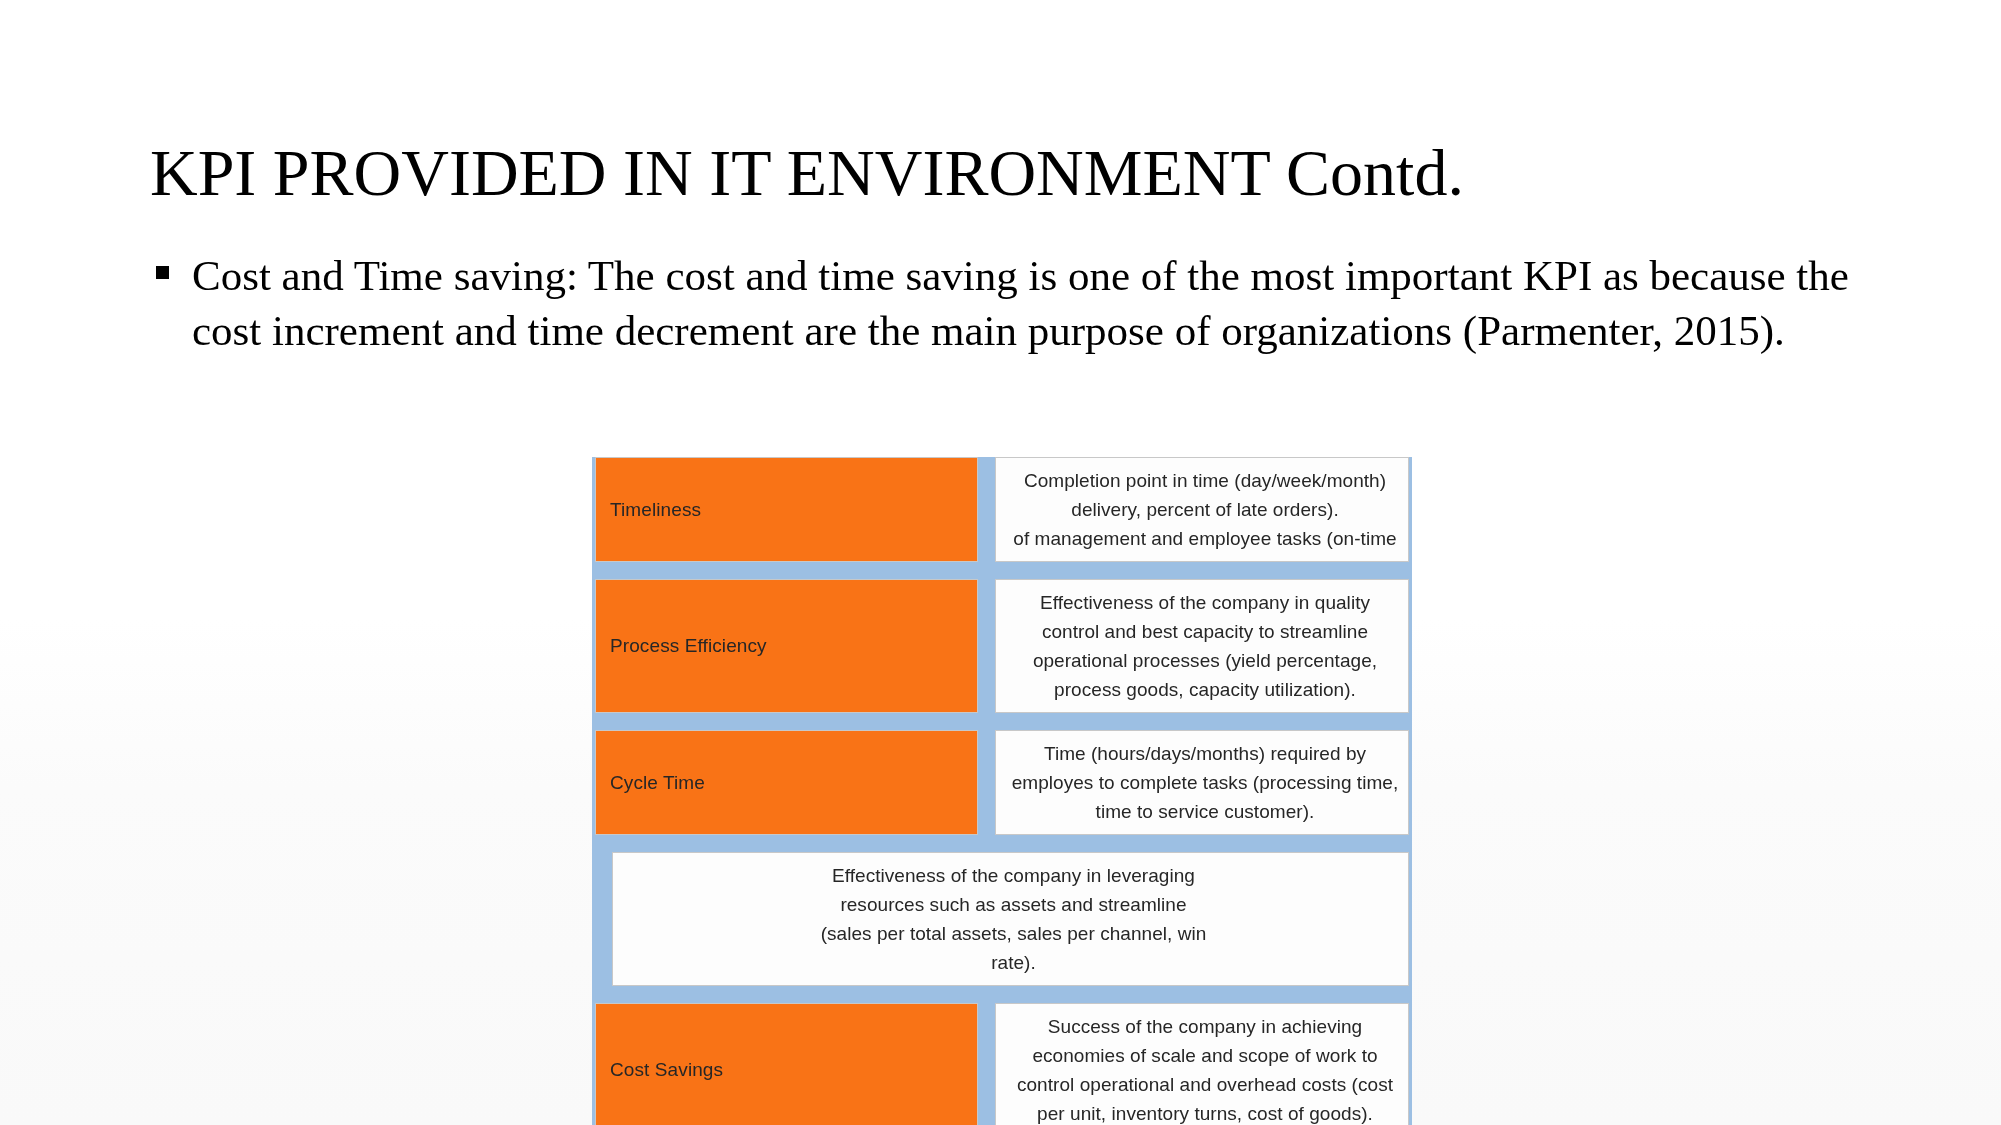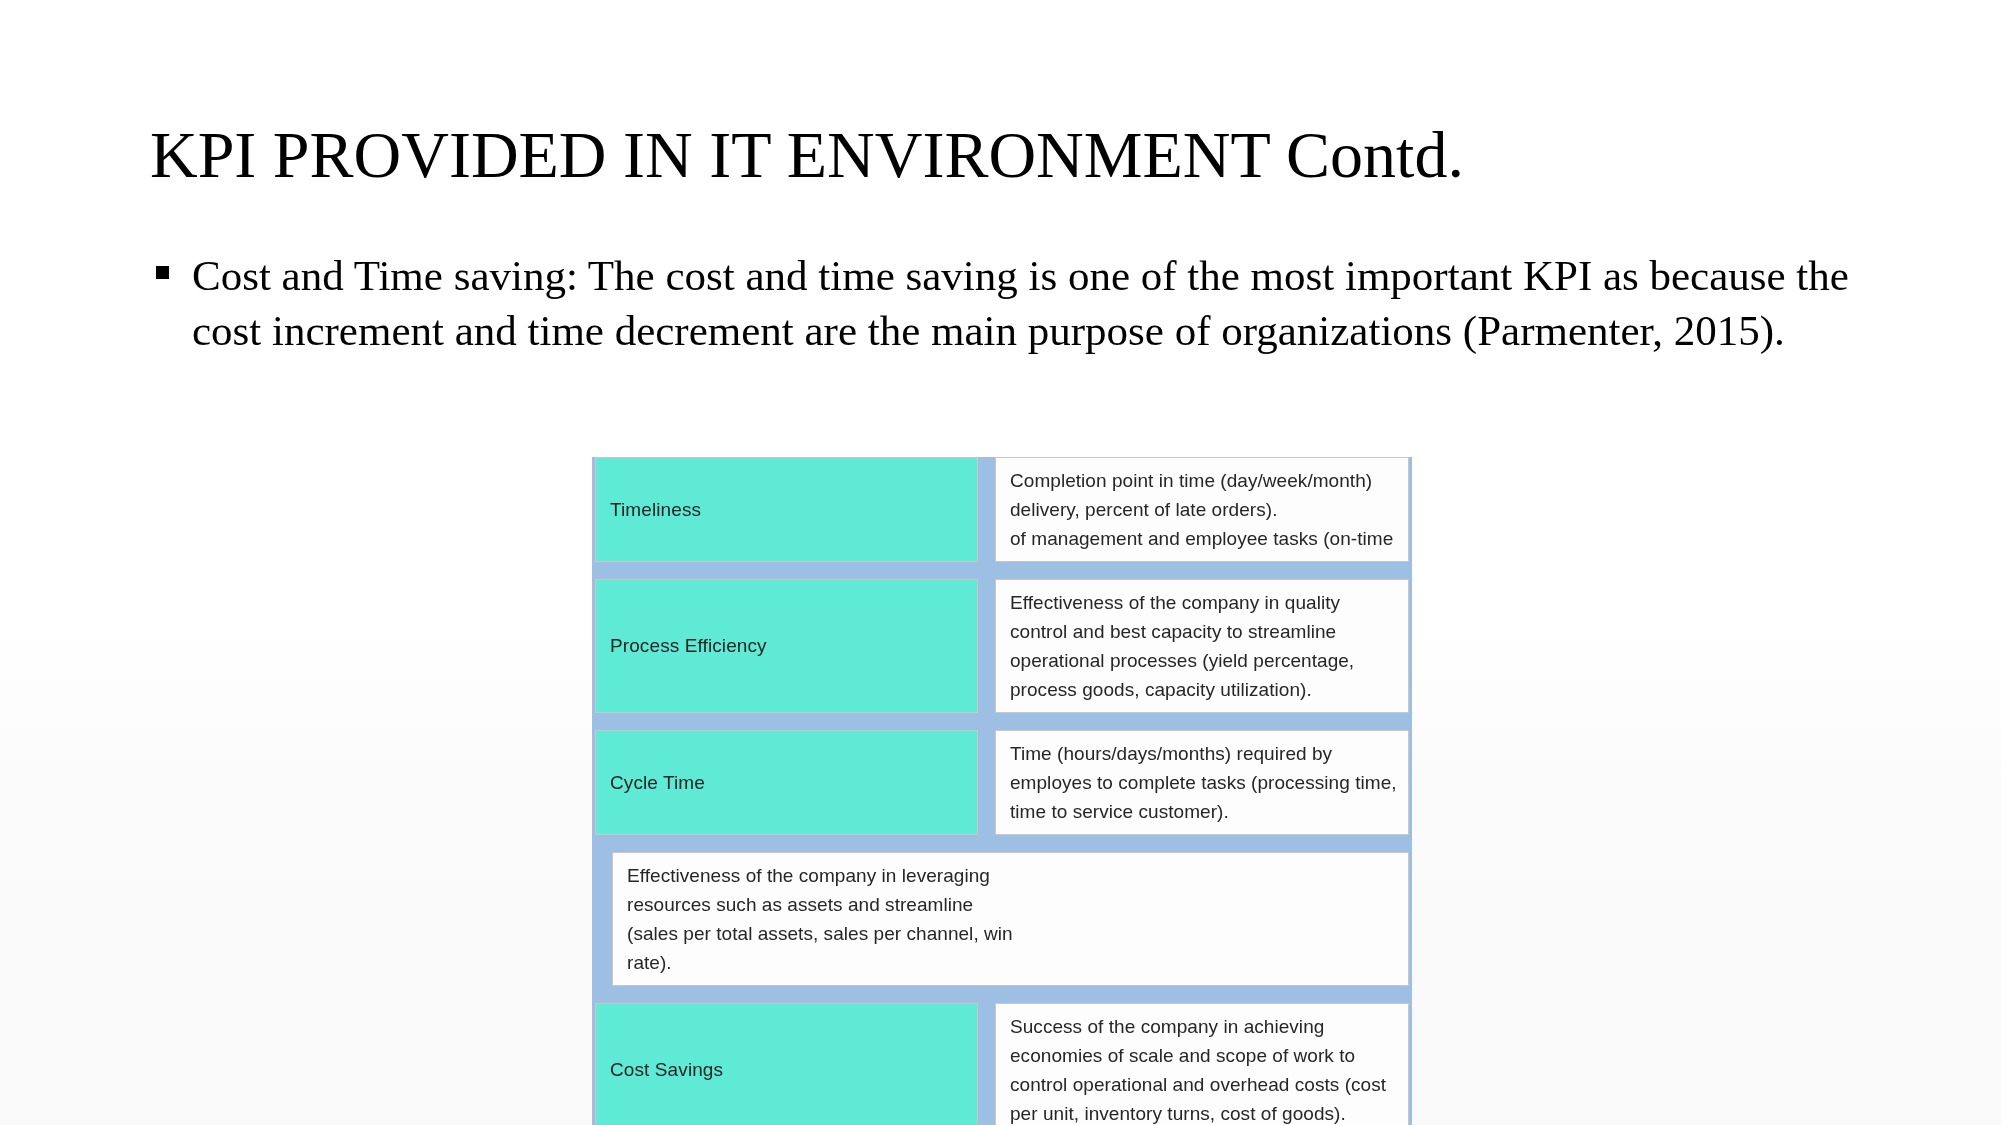--- a/index.html
+++ b/index.html
@@ -21,21 +21,21 @@
     position: absolute;
     inset: 0;
     width: 2001px;
     height: 1125px;
   }
 
   
   .slide-title {
     position: absolute;
     left: 150px;
-    top: 74px;
+    top: 92px;
     width: 1720px;
     font-family: "Liberation Serif", "DejaVu Serif", serif;
     font-size: 66px;
     line-height: 74px;
     font-weight: 400;
     color: #000000;
     letter-spacing: 0px;
     white-space: nowrap;
   }
 
@@ -78,21 +78,21 @@
   }
   .kpi-row {
     display: flex;
     align-items: stretch;
     width: 100%;
     box-sizing: border-box;
   }
   .kpi-cell-name {
     width: 383px;
     min-width: 383px;
-    background: #5eead4;
+    background: #f97316;
     border: 1px solid #c8c8c8;
     box-sizing: border-box;
     display: flex;
     align-items: center;
     padding: 6px 0 6px 14px;
     font-size: 19px;
     line-height: 28px;
     color: #262626;
     letter-spacing: 0.1px;
   }
@@ -124,21 +124,21 @@
     background: #9cbfe3;
   }
 
   
   .rh-1 .kpi-cell-name, .rh-1 .kpi-cell-desc { min-height: 96px; }
   .rh-2 .kpi-cell-name, .rh-2 .kpi-cell-desc { min-height: 122px; }
   .rh-3 .kpi-cell-name, .rh-3 .kpi-cell-desc { min-height: 96px; }
   .rh-4 .kpi-cell-name, .rh-4 .kpi-cell-desc { min-height: 122px; }
   .rh-5 .kpi-cell-name, .rh-5 .kpi-cell-desc { min-height: 122px; }
 
-  .desc-line { display: block; white-space: nowrap; }
+  .desc-line { display: block; white-space: nowrap; text-align: center; }
 </style>
 </head>
 <body>
 
 <div class="slide">
 
   <h1 class="slide-title">KPI PROVIDED IN IT ENVIRONMENT Contd.</h1>
 
   <div class="body-block">
     <div class="bullet-row">

